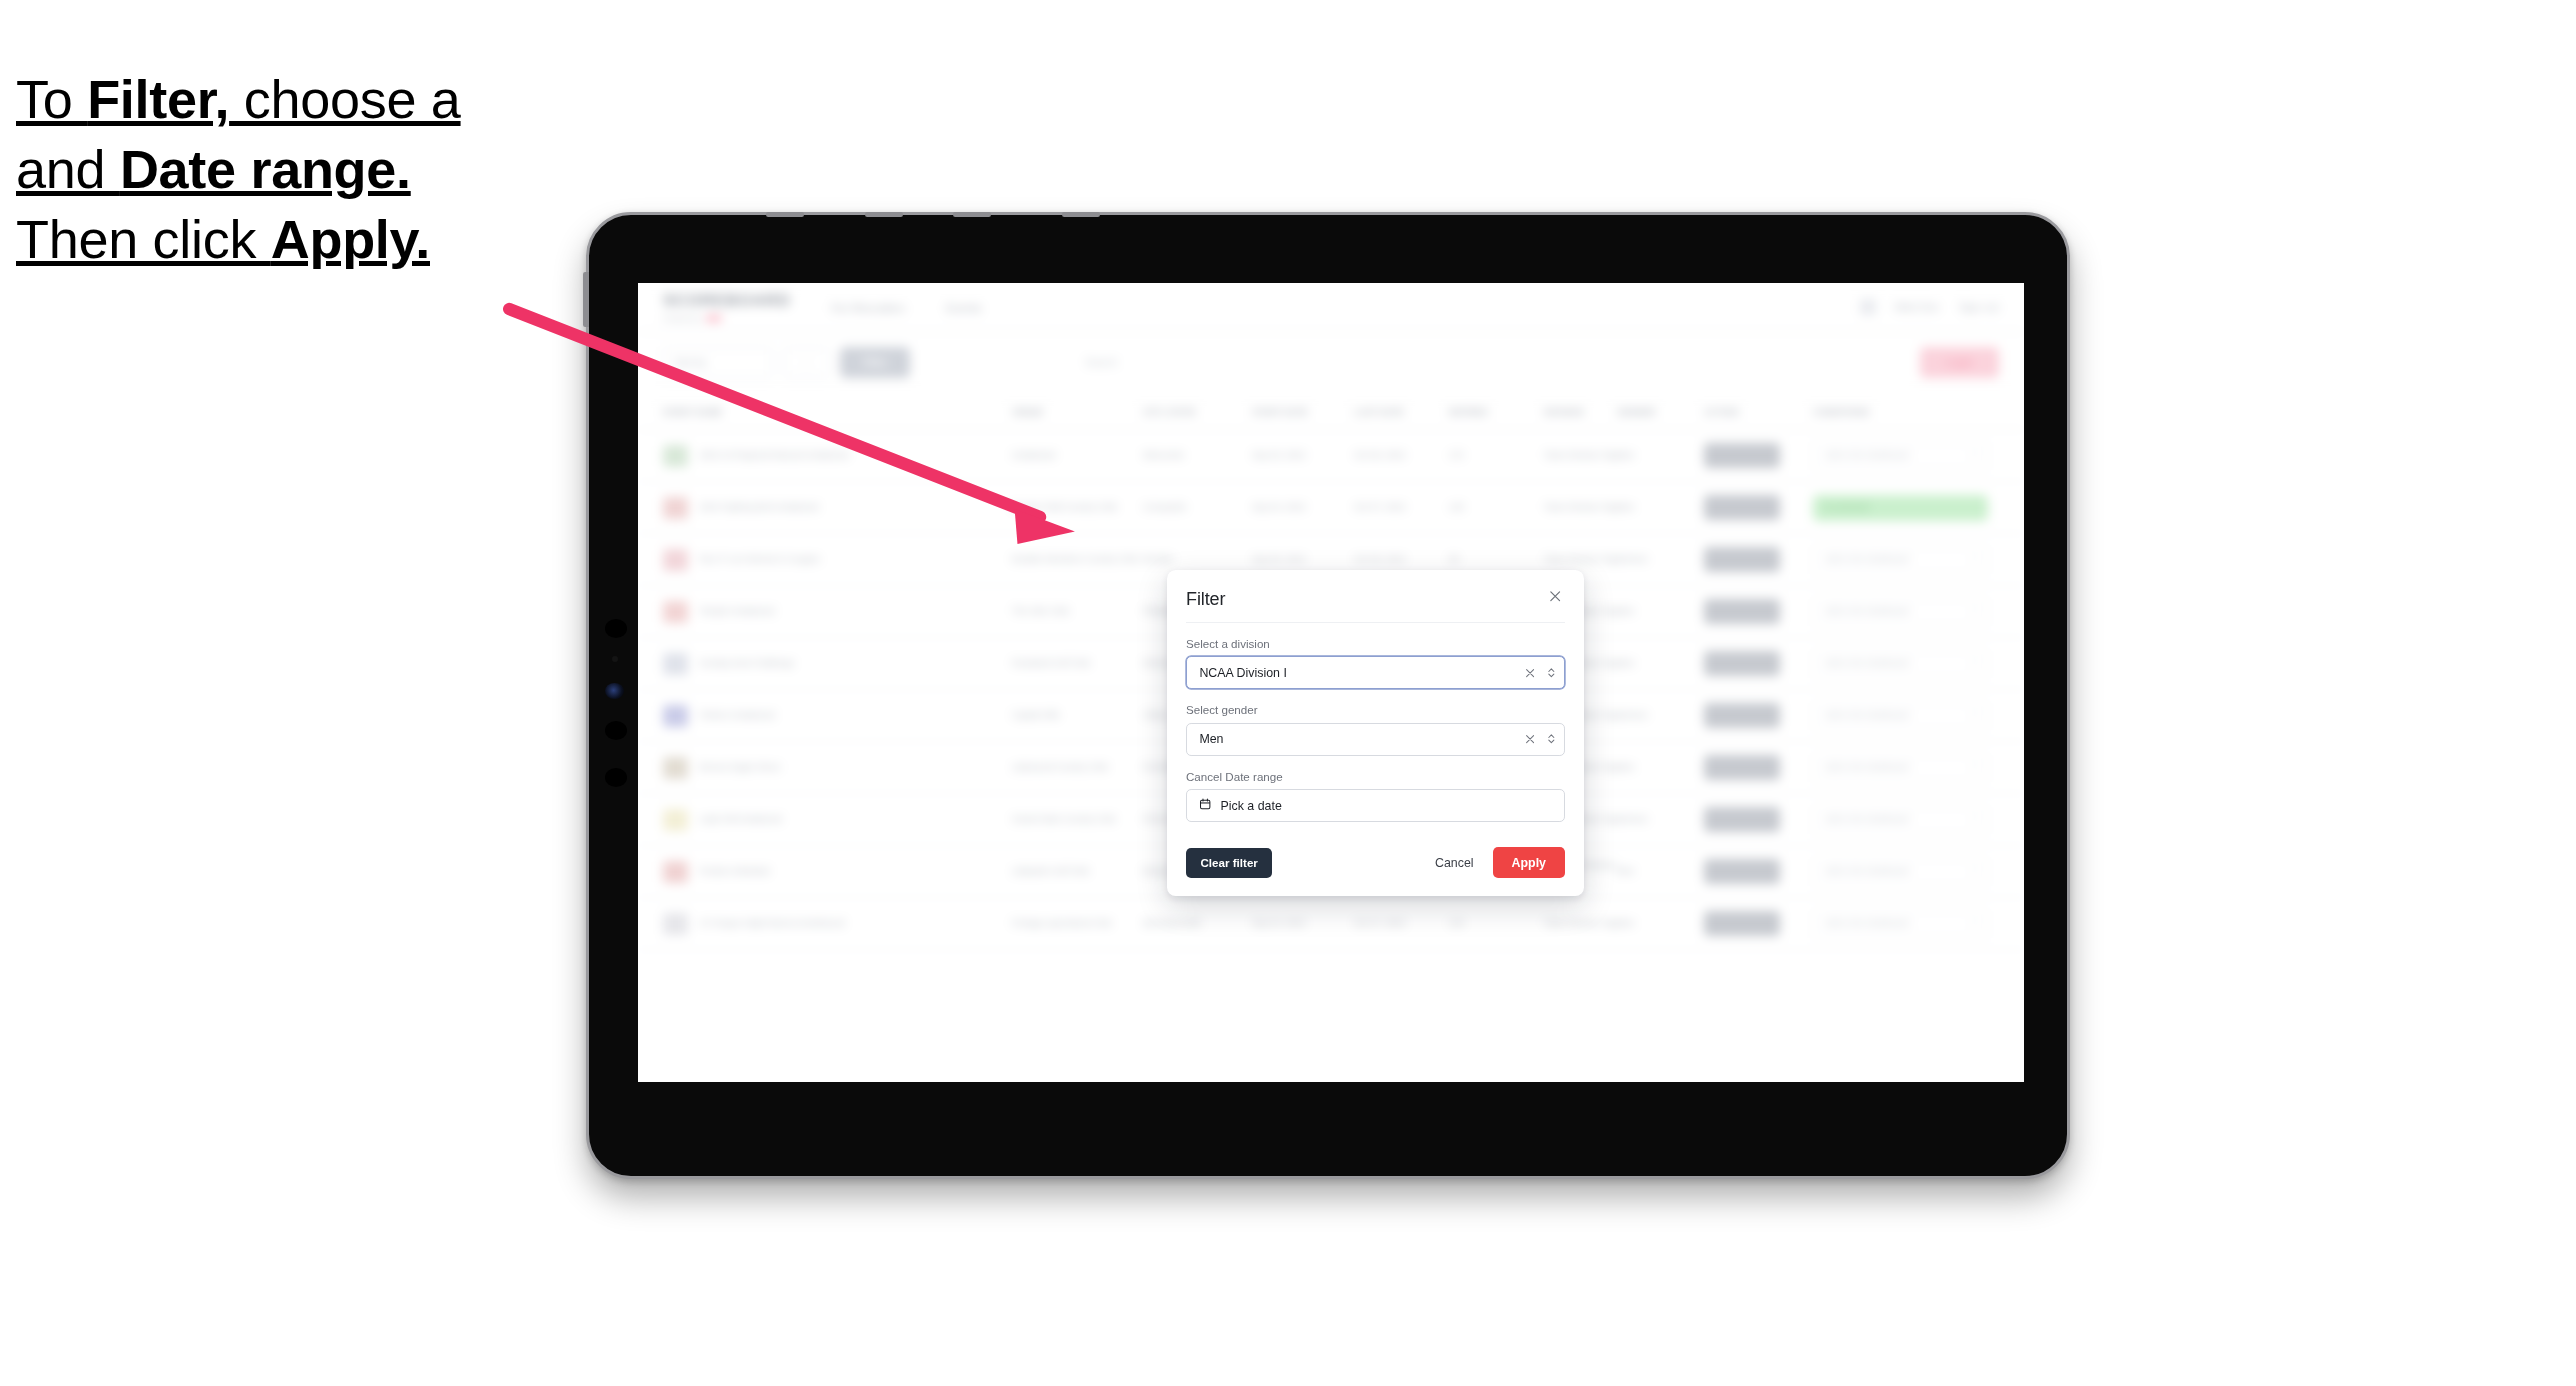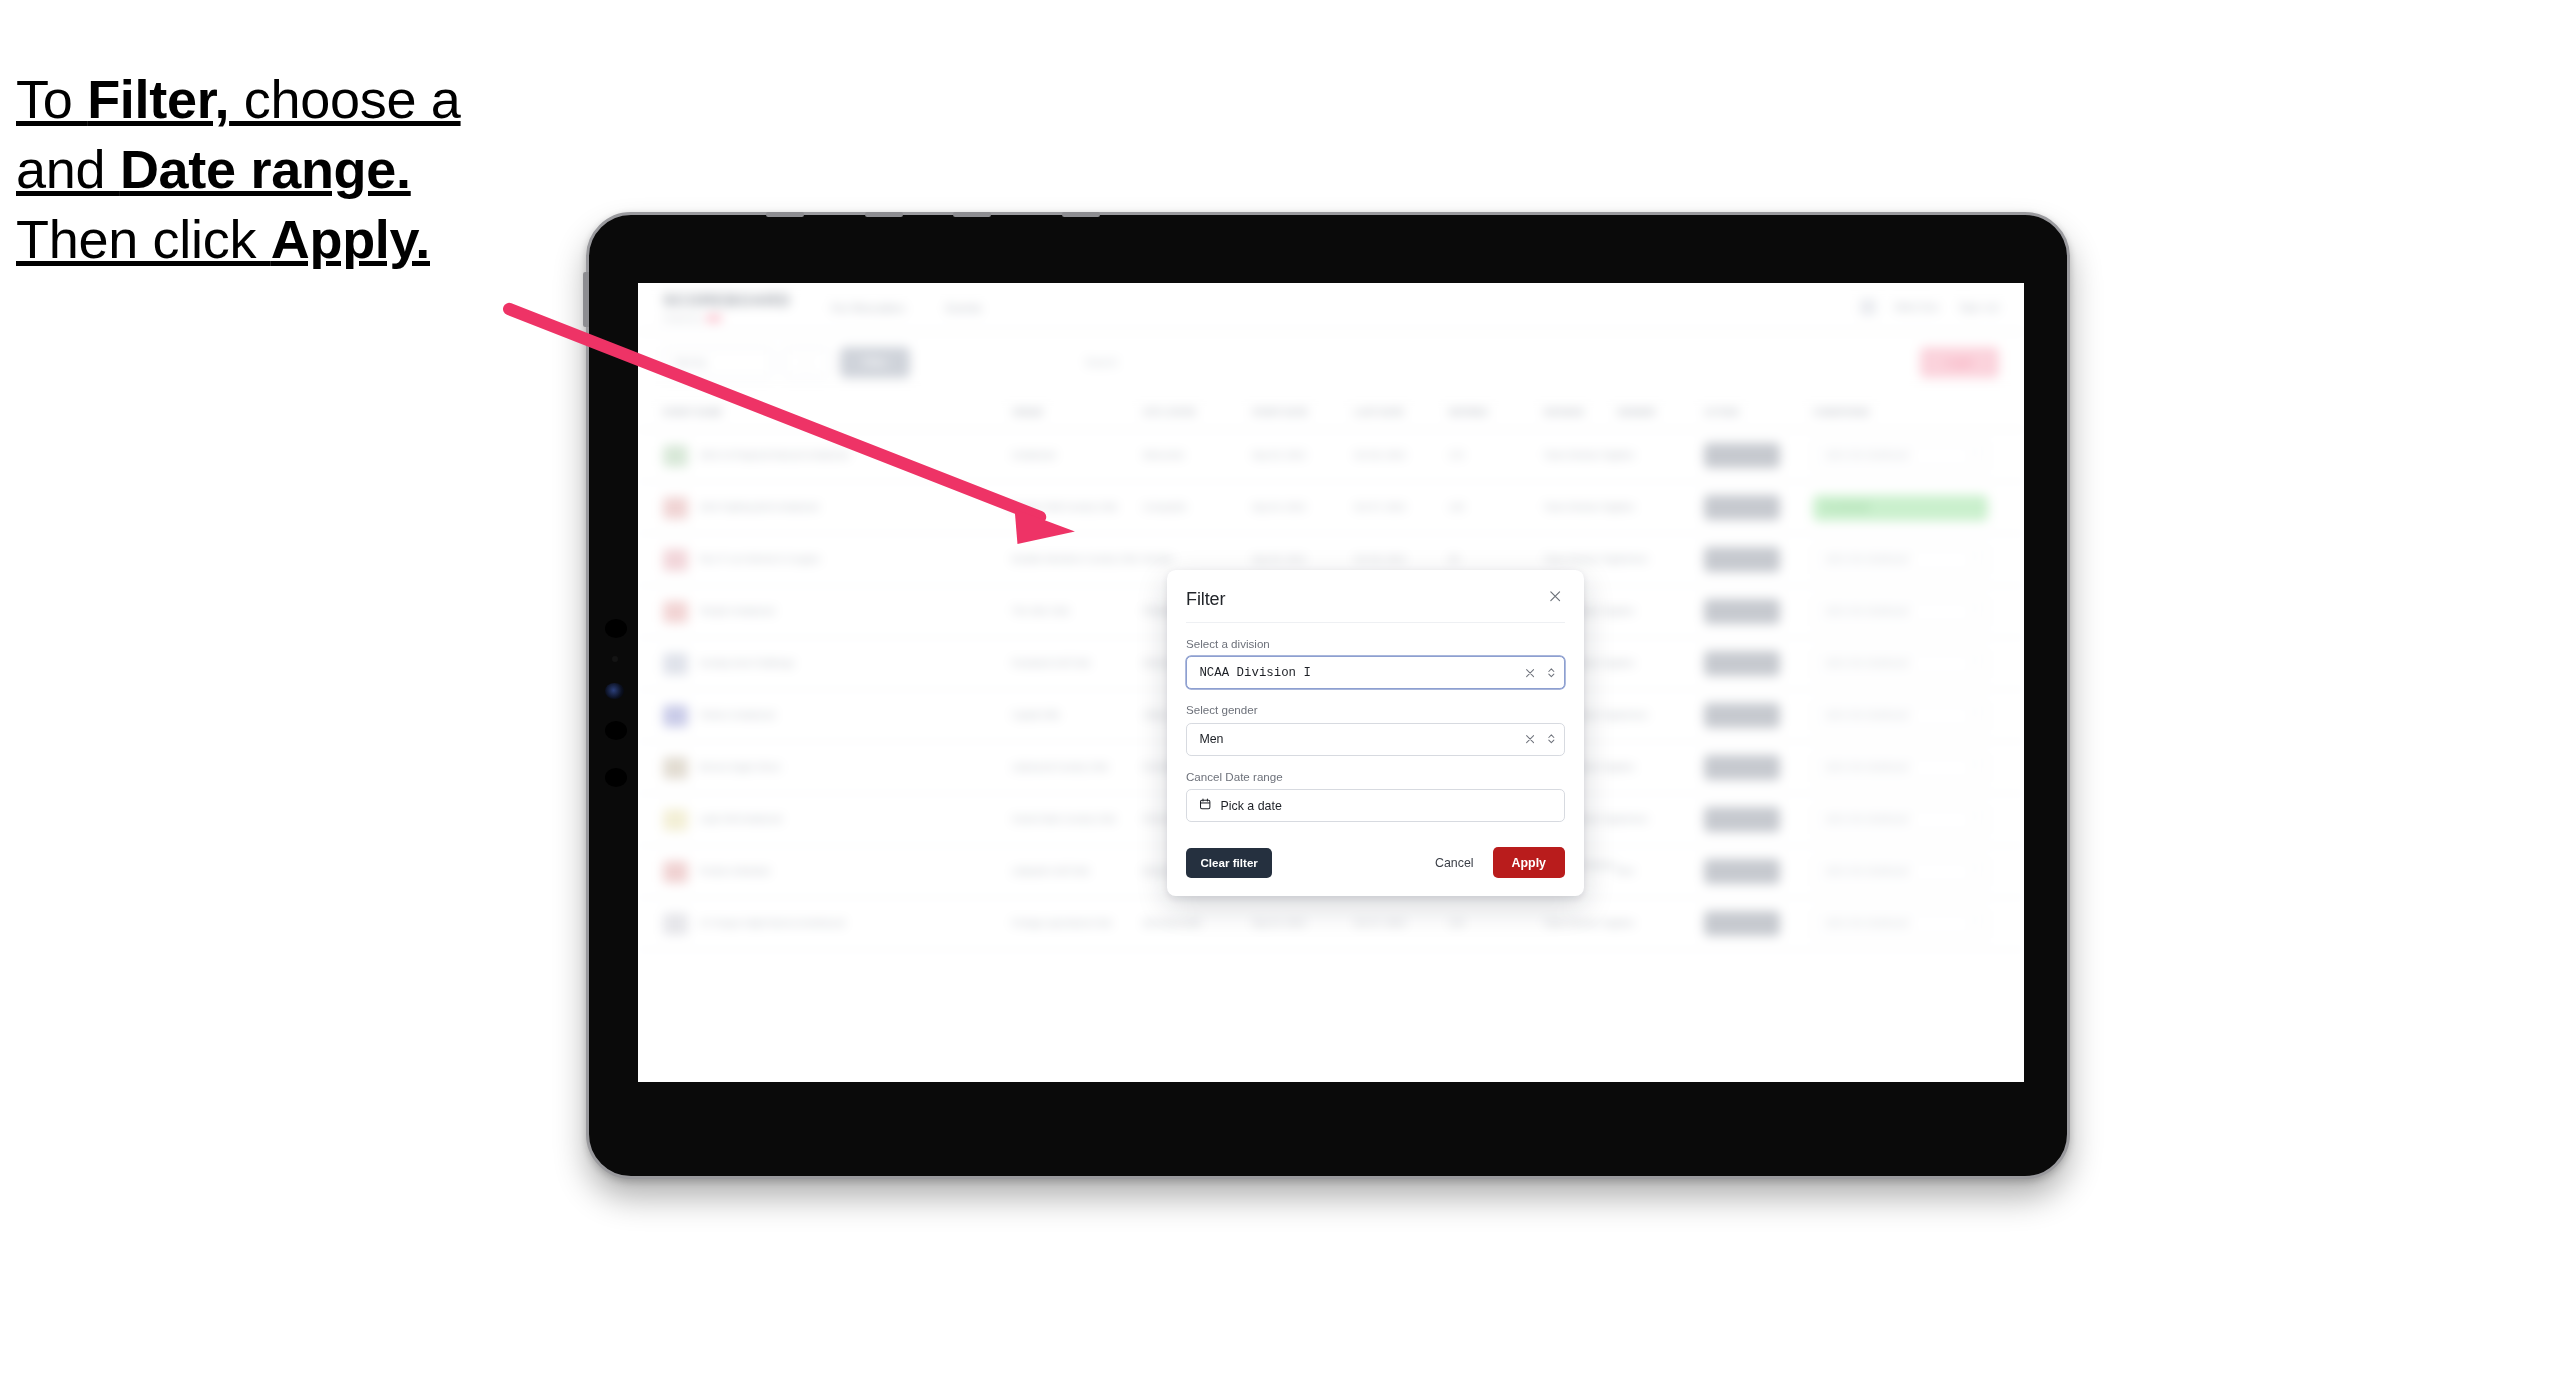--- a/index.html
+++ b/index.html
@@ -126,41 +126,41 @@
   #modal-close { width: 19px; height: 19px; display: flex; align-items: center;
                  justify-content: center; cursor: pointer; margin-top: -2.2px; }
   #modal-close svg { display: block; }
 
   .field { margin-top: 14px; }
   .field-label { font-size: 11.6px; color: #6d717a; margin-bottom: 6.5px; }
   .select {
     height: 33px; border: 0.7px solid #d7dae0; border-radius: 5.1px; background: #fff;
     display: flex; align-items: center; padding: 0 8.7px 0 12.4px;
   }
-  .select.focused { border-color: #8d9fd0; box-shadow: 0 0 0 0.7px #8d9fd0; font-family: Liberation Mono, monospace; }
+  .select.focused { border-color: #8d9fd0; box-shadow: 0 0 0 0.7px #8d9fd0; }
   .select-value { font-size: 12.4px; color: #1d2026; flex: 1; }
   .sel-icons { display: flex; align-items: center; gap: 11px; color: #6e727b; }
   .sel-icons span { display: flex; align-items: center; justify-content: center; cursor: pointer; }
 
   .datebox {
     height: 33px; border: 0.7px solid #d7dae0; border-radius: 5.1px; background: #fff;
     display: flex; align-items: center; gap: 8.7px; padding: 0 12.4px;
   }
   .date-text { font-size: 12.4px; color: #1d2026; }
 
   #modal-actions { margin-top: 25px; display: flex; align-items: center; }
   #clear-filter {
     background: #25303f; color: #fff; font-size: 11.6px; font-weight: 600;
     border: none; border-radius: 5.1px; padding: 8.7px 14.5px; cursor: pointer;
     font-family: "Liberation Sans", sans-serif;
   }
   #modal-right { margin-left: auto; display: flex; align-items: center; gap: 19px; }
   #cancel-btn { background: none; border: none; font-size: 12.4px; color: #3a3e46;
                 cursor: pointer; font-family: "Liberation Sans", sans-serif; }
-  #apply-btn { background: #b91c1c; color: #fff; font-size: 12.4px; font-weight: 600;
+  #apply-btn { background: #ef4444; color: #fff; font-size: 12.4px; font-weight: 600;
                border: none; border-radius: 5.1px; padding: 8.7px 19px; cursor: pointer;
                font-family: "Liberation Sans", sans-serif; }
 
   
   #arrow { position: absolute; left: 0; top: 0; width: 2576px; height: 1386px;
            pointer-events: none; }
 </style>
 </head>
 <body>
 

